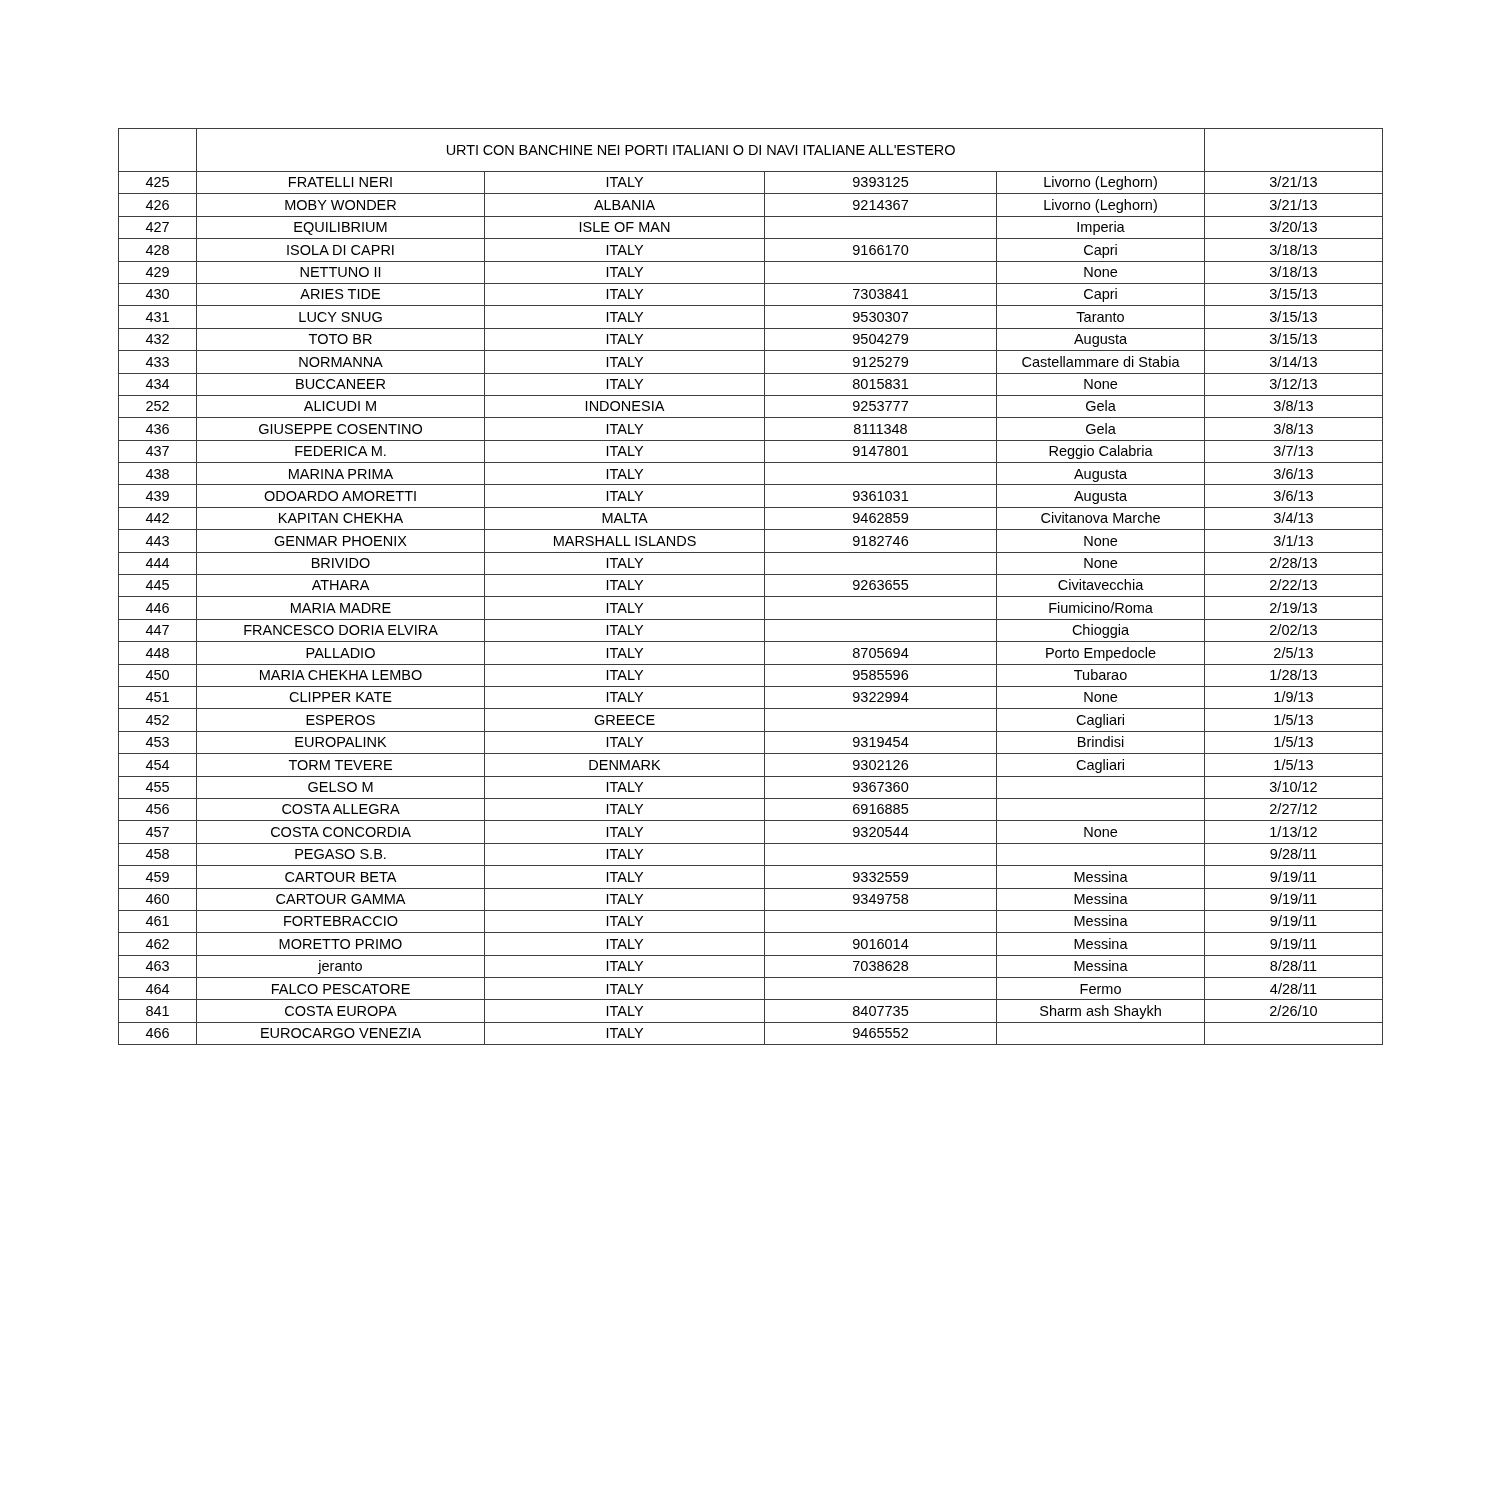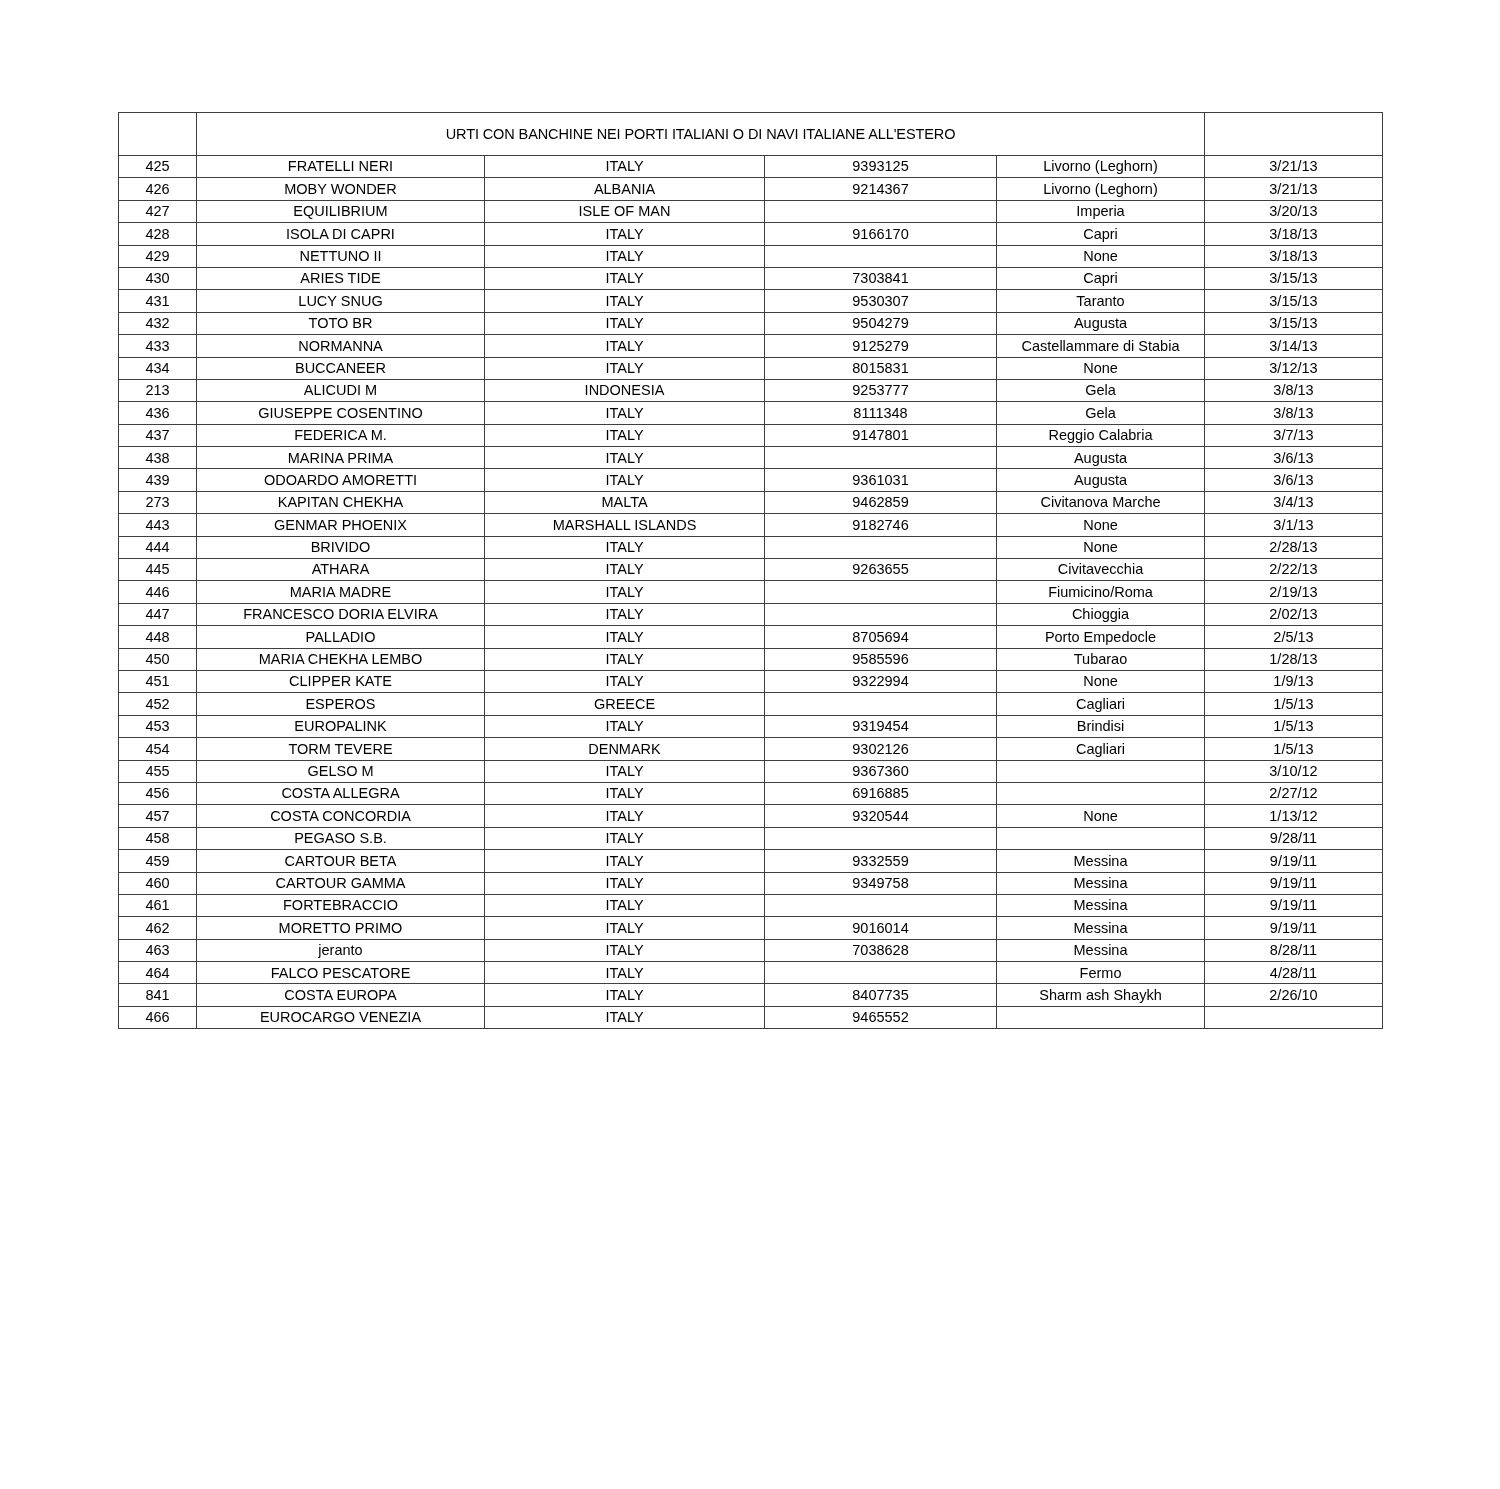--- a/index.html
+++ b/index.html
@@ -10,21 +10,21 @@
   body {
     width: 1500px;
     height: 1489px;
     font-family: "Liberation Sans", sans-serif;
     color: #000000;
     overflow: hidden;
   }
   .sheet {
     position: absolute;
     left: 118px;
-    top: 112px;
+    top: 128px;
     width: 1264px;
   }
   table.report {
     border-collapse: collapse;
     table-layout: fixed;
     width: 1264px;
   }
   table.report td {
     border: 1px solid #3f3f3f;
     font-size: 14.5px;
@@ -152,21 +152,21 @@
         </tr>
         <tr>
           <td class="num">434</td>
           <td>BUCCANEER</td>
           <td>ITALY</td>
           <td>8015831</td>
           <td>None</td>
           <td>3/12/13</td>
         </tr>
         <tr>
-          <td class="num">213</td>
+          <td class="num">252</td>
           <td>ALICUDI  M</td>
           <td>INDONESIA</td>
           <td>9253777</td>
           <td>Gela</td>
           <td>3/8/13</td>
         </tr>
         <tr>
           <td class="num">436</td>
           <td>GIUSEPPE COSENTINO</td>
           <td>ITALY</td>
@@ -192,21 +192,21 @@
         </tr>
         <tr>
           <td class="num">439</td>
           <td>ODOARDO AMORETTI</td>
           <td>ITALY</td>
           <td>9361031</td>
           <td>Augusta</td>
           <td>3/6/13</td>
         </tr>
         <tr>
-          <td class="num">273</td>
+          <td class="num">442</td>
           <td>KAPITAN CHEKHA</td>
           <td>MALTA</td>
           <td>9462859</td>
           <td>Civitanova Marche</td>
           <td>3/4/13</td>
         </tr>
         <tr>
           <td class="num">443</td>
           <td>GENMAR PHOENIX</td>
           <td>MARSHALL ISLANDS</td>

